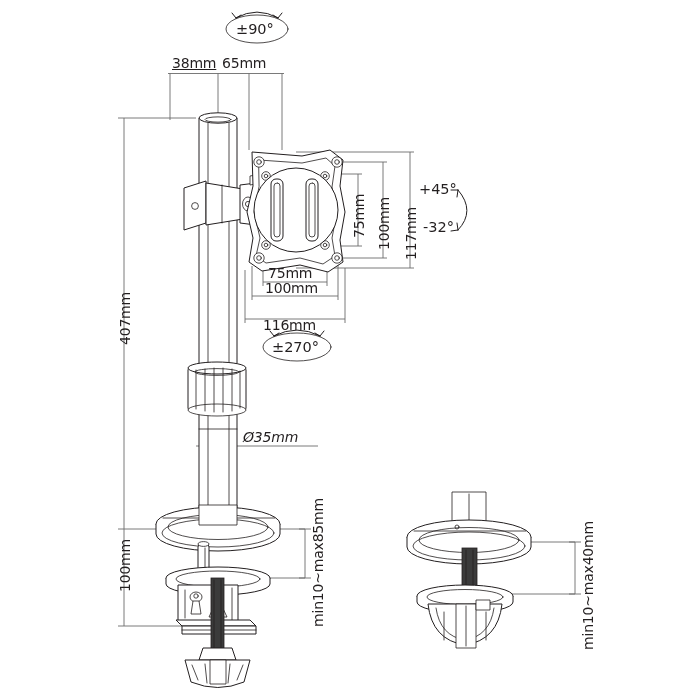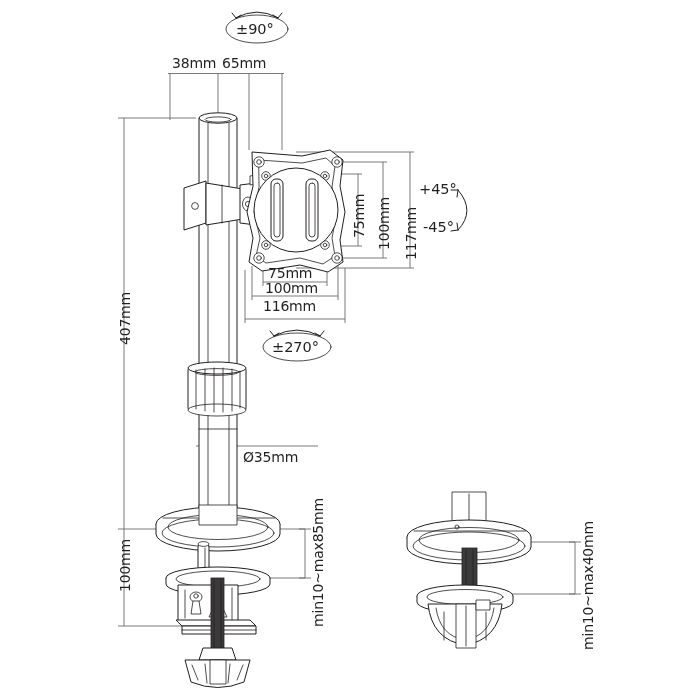--- a/index.html
+++ b/index.html
@@ -301,36 +301,36 @@
       <path class="ln" d="M458 190 L451 190 M458 190 L457 197"></path>
       <path class="ln" d="M458 230 L457 223 M458 230 L451 231"></path>
     </g>
   </svg>
 
   <div class="badge" style="left:236px; top:21px;">±90°</div>
 
   <div class="badge" style="left:272px; top:339px;">±270°</div>
 
   <div class="anglelbl" style="left:419px; top:181px;">+45°</div>
-  <div class="anglelbl" style="left:423px; top:219px;">-45°</div>
-
-  <div class="dimtext" style="left:172px; top:56px;">38mm</div>
+  <div class="anglelbl" style="left:423px; top:219px;">-32°</div>
+
+  <div class="dimtext" style="left:172px; top:56px;text-decoration:underline;">38mm</div>
   <div class="dimtext" style="left:222px; top:56px;text-align:right;">65mm</div>
 
   <div class="dimtext rot90" style="left:118px; top:345px;">407mm</div>
 
   <div class="dimtext rot90" style="left:352px; top:238px;">75mm</div>
   <div class="dimtext rot90" style="left:377px; top:250px;">100mm</div>
   <div class="dimtext rot90" style="left:404px; top:260px;">117mm</div>
 
   <div class="dimtext" style="left:268px; top:266px;">75mm</div>
   <div class="dimtext" style="left:265px; top:281px;">100mm</div>
-  <div class="dimtext" style="left:263px; top:299px;">116mm</div>
-
-  <div class="dimtext" style="left:243px; top:450px;">Ø35mm</div>
+  <div class="dimtext" style="left:263px; top:318px;">116mm</div>
+
+  <div class="dimtext" style="left:243px; top:430px;font-style:italic;">Ø35mm</div>
 
   <div class="dimtext rot90" style="left:118px; top:592px;">100mm</div>
 
   <div class="dimtext rot90" style="left:311px; top:627px;">min10~max85mm</div>
 
   <div class="dimtext rot90" style="left:581px; top:650px;">min10~max40mm</div>
 
 </div>
 
 </body></html>

